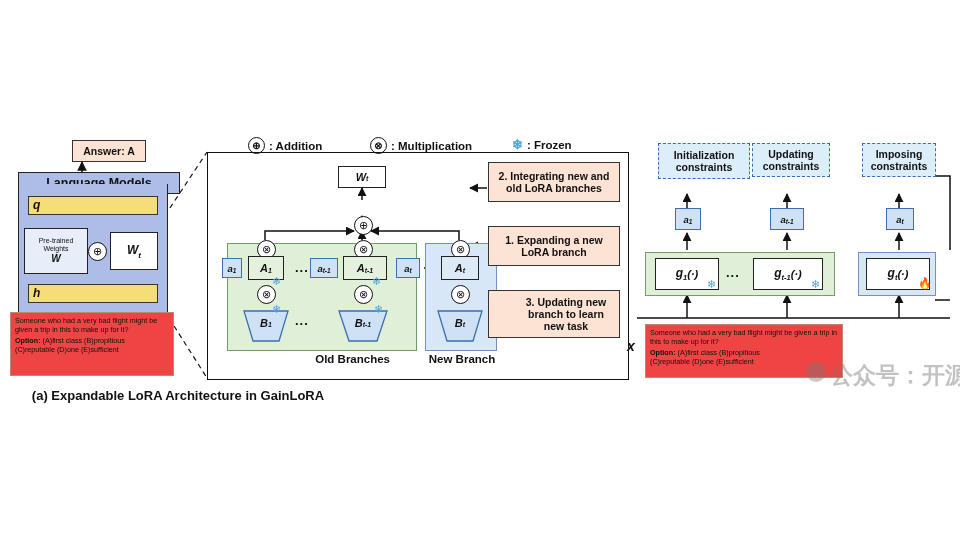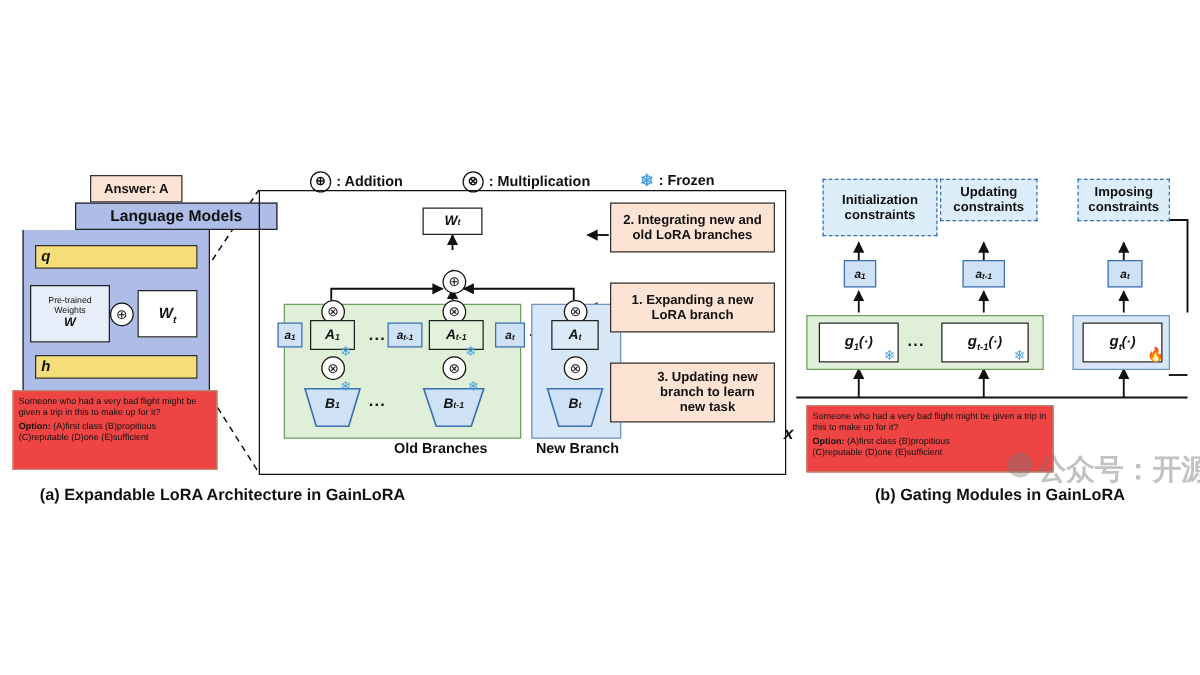--- a/index.html
+++ b/index.html
@@ -91,21 +91,21 @@
       <path d="M637,318 L950,318"></path>
       <path d="M935,176 L950,176 L950,250"></path>
       <path d="M935,300 L950,300"></path>
     </g>
   </svg>
 
   <div class="box callout" style="left:72px;top:140px;width:74px;height:22px;">
     <span>Answer: A</span>
   </div>
 
-  <div class="box lm" style="left:18px;top:162px;width:162px;height:22px;margin-left:42px;">
+  <div class="box lm" style="left:18px;top:172px;width:162px;height:22px;">
     <span>Language Models</span>
   </div>
 
   <div class="abs" style="left:18px;top:184px;width:150px;height:130px;background:#aebde8;border:1.5px solid #222;border-top:none;"></div>
 
   <div class="box ylw" style="left:28px;top:196px;width:130px;height:19px;">
     <span class="mathb" style="margin-right:auto;margin-left:4px;font-size:12px;">q</span>
   </div>
 
   <div class="box" style="left:24px;top:228px;width:64px;height:46px;background:#e7edf9;font-size:7px;flex-direction:column;">
@@ -254,21 +254,21 @@
   <div class="box callout" style="left:488px;top:162px;width:132px;height:40px;">
     <span>2. Integrating new and old LoRA branches</span>
   </div>
   <div class="box callout" style="left:488px;top:226px;width:132px;height:40px;">
     <span>1. Expanding a new LoRA branch</span>
   </div>
   <div class="box callout" style="left:488px;top:290px;width:132px;height:48px;padding-left:28px;">
     <span>3. Updating new branch to learn new task</span>
   </div>
 
-  <div class="box dashedbox" style="left:658px;top:143px;width:92px;height:46px;">
+  <div class="box dashedbox" style="left:658px;top:143px;width:92px;height:36px;">
     <span>Initialization constraints</span>
   </div>
   <div class="box dashedbox" style="left:752px;top:143px;width:78px;height:34px;">
     <span>Updating constraints</span>
   </div>
   <div class="box dashedbox" style="left:862px;top:143px;width:74px;height:34px;">
     <span>Imposing constraints</span>
   </div>
 
   <div class="vecbox" style="left:675px;top:208px;width:26px;height:22px;">
@@ -316,22 +316,19 @@
 
   <div class="box qbox" style="left:645px;top:324px;width:198px;height:54px;flex-direction:column;">
     <div style="margin-bottom:2px;">Someone who had a very bad flight might be given a trip in this to make up for it?</div>
     <div style="display:flex;gap:2px;flex-wrap:wrap;">
       <b>Option:</b>
       <span>(A)first class (B)propitious</span>
     </div>
     <div>(C)reputable (D)one (E)sufficient</div>
   </div>
 
-  <div class="caption" style="left:650px;top:388px;width:300px;">
-    <span>(b) Gating Modules in GainLoRA</span>
-  </div>
 
   <div class="wmlogo" style="left:806px;top:362px;"></div>
   <div class="wm" style="left:830px;top:360px;">
     <span>公众号：开源大模型</span>
   </div>
 
 </div>
 
 </body></html>

